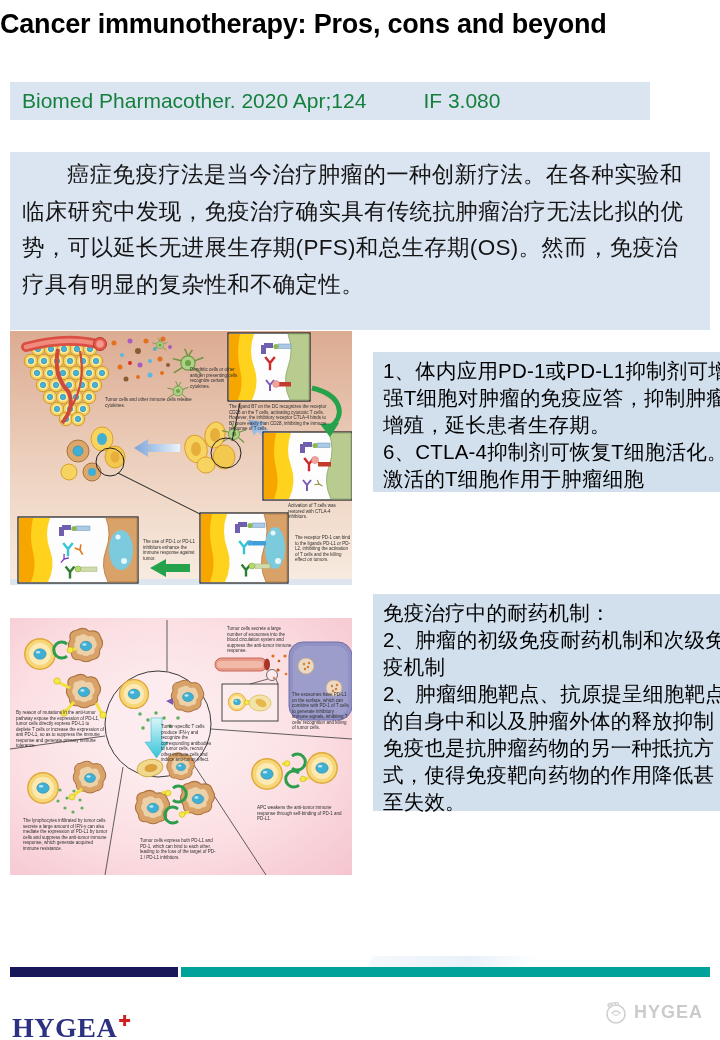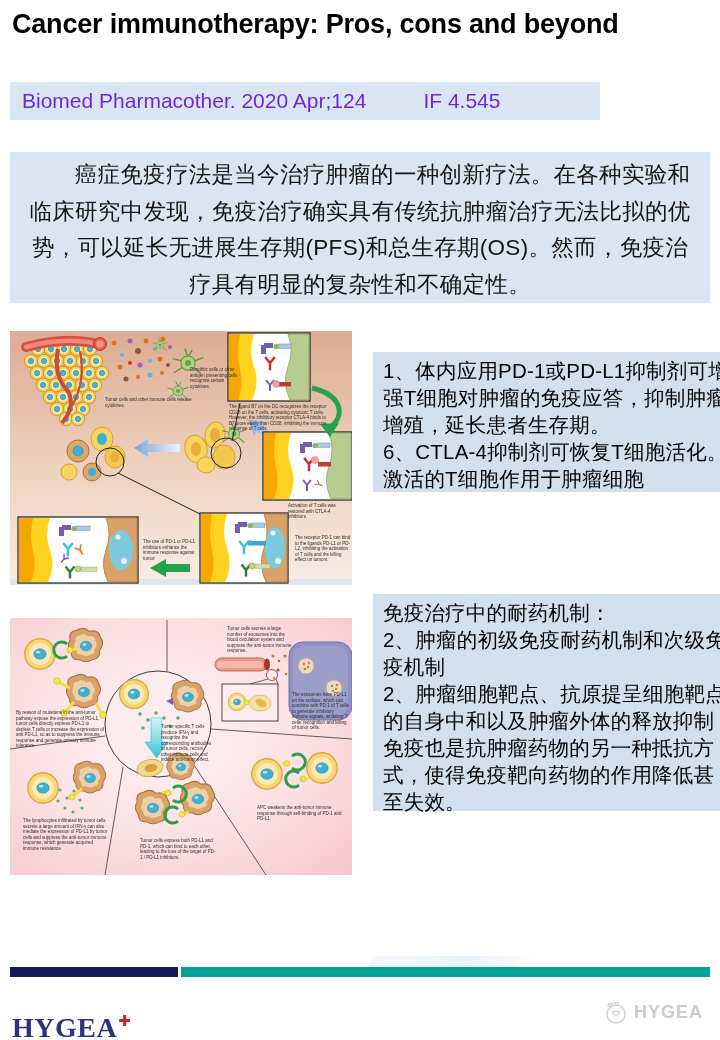--- a/index.html
+++ b/index.html
@@ -1,28 +1,28 @@
 <!DOCTYPE html>
 <html><head>
 <meta charset="utf-8">
 <style>
   html,body{margin:0;padding:0;background:#fff;}
   .page{position:relative;width:720px;height:1040px;background:#fff;overflow:hidden;
         font-family:"Liberation Sans","DejaVu Sans",sans-serif;}
 
-  .title{position:absolute;left:12px;top:9px;width:690px;font-size:27px;font-weight:bold;
+  .title{position:absolute;left:0;top:9px;width:690px;font-size:27px;font-weight:bold;
          color:#000;letter-spacing:-0.2px;}
 
-  .journal-bar{position:absolute;left:10px;top:82px;width:590px;height:38px;background:#dbe5f1;
-         display:flex;align-items:center;font-size:21px;color:#6d28d9;}
+  .journal-bar{position:absolute;left:10px;top:82px;width:640px;height:38px;background:#dbe5f1;
+         display:flex;align-items:center;font-size:21px;color:#15803d;}
   .journal-bar .cit{margin-left:12px;}
   .journal-bar .if{margin-left:57px;}
 
-  .abstract{position:absolute;left:10px;top:152px;width:700px;height:151px;background:#dbe5f1;
-         box-sizing:border-box;padding:5px 12px 4px 12px;text-align:center;}
+  .abstract{position:absolute;left:10px;top:152px;width:700px;height:178px;background:#dbe5f1;
+         box-sizing:border-box;padding:5px 12px 4px 12px;}
   .abstract p{margin:0;font-size:22.5px;line-height:36.5px;color:#141414;text-indent:2em;
          letter-spacing:0.3px;}
 
   .note{position:absolute;left:373px;width:367px;background:#d2e0ee;box-sizing:border-box;
         padding:5px 10px 0 10px;color:#000;}
   .note p{margin:0;font-size:20.5px;line-height:27px;letter-spacing:0.2px;}
   .note1{top:352px;height:140px;}
   .note2{top:594px;height:217px;}
 
   .fig{position:absolute;left:10px;overflow:hidden;}
@@ -49,21 +49,21 @@
 </style>
 </head>
 <body>
 
 <div class="page">
 
   <div class="title">Cancer immunotherapy: Pros, cons and beyond</div>
 
   <div class="journal-bar">
     <span class="cit">Biomed Pharmacother. 2020 Apr;124</span>
-    <span class="if">IF 4.545</span>
+    <span class="if">IF 3.080</span>
   </div>
 
   <div class="abstract">
     <p>癌症免疫疗法是当今治疗肿瘤的一种创新疗法。在各种实验和临床研究中发现，免疫治疗确实具有传统抗肿瘤治疗无法比拟的优势，可以延长无进展生存期(PFS)和总生存期(OS)。然而，免疫治疗具有明显的复杂性和不确定性。</p>
   </div>
 
   <div class="fig fig1">
     <svg viewBox="0 0 342 254" width="342" height="254">
       <defs>
         <linearGradient id="f1bg" x1="0" y1="0" x2="0" y2="1">

